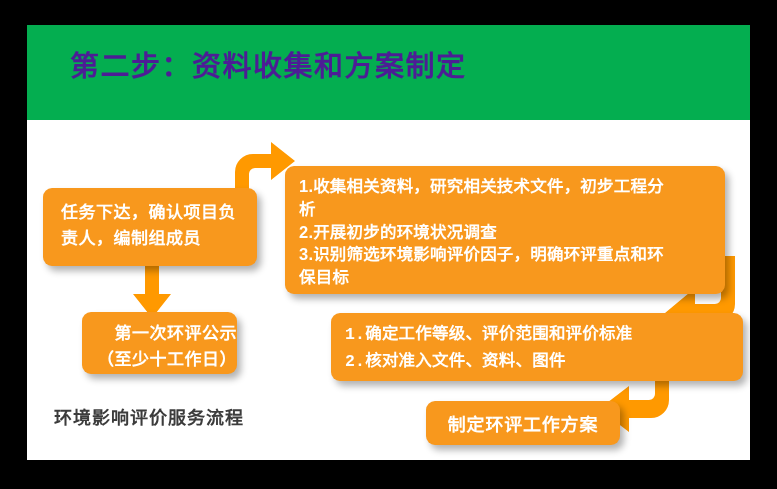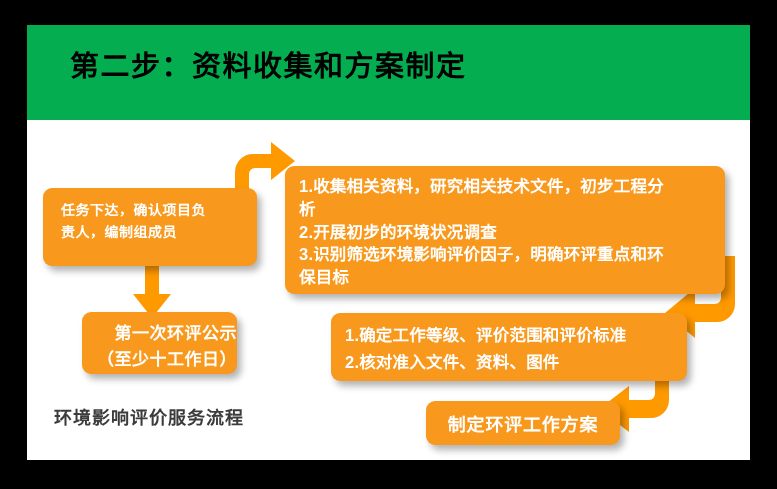--- a/index.html
+++ b/index.html
@@ -34,21 +34,21 @@
     width: 723px;
     height: 95px;
     background: #04AE50;
   }
   .header-title {
     position: absolute;
     left: 43px;
     top: 24px;
     font-size: 29px;
     font-weight: bold;
-    color: #000000;
+    color: #4c1d95;
     letter-spacing: 1.5px;
     white-space: nowrap;
     line-height: 1.2;
   }
 
   
   .canvas {
     position: absolute;
     left: 0;
     top: 95px;
@@ -71,21 +71,21 @@
     white-space: pre-line;
   }
 
   
   .node-task {
     left: 16px;
     top: 68px;
     width: 214px;
     height: 78px;
     padding: 12px 16px 0 18px;
-    font-size: 14px;
+    font-size: 17px;
     line-height: 1.55;
     letter-spacing: 0.5px;
   }
 
   
   .node-publicity {
     left: 55px;
     top: 192px;
     width: 155px;
     height: 62px;
@@ -106,26 +106,27 @@
     font-size: 16.5px;
     line-height: 1.38;
     letter-spacing: 0.2px;
     margin-top: 25px;
   }
 
   
   .node-grade {
     left: 304px;
     top: 193px;
-    width: 356px;
+    width: 412px;
     height: 68px;
     padding: 9px 0 16px 14px;
     font-size: 16.5px;
     line-height: 1.62;
     letter-spacing: 0.2px;
+    font-family: Liberation Mono, monospace;
   }
 
   
   .node-plan {
     left: 399px;
     top: 281px;
     width: 194px;
     height: 44px;
     padding: 0;
     display: flex;

